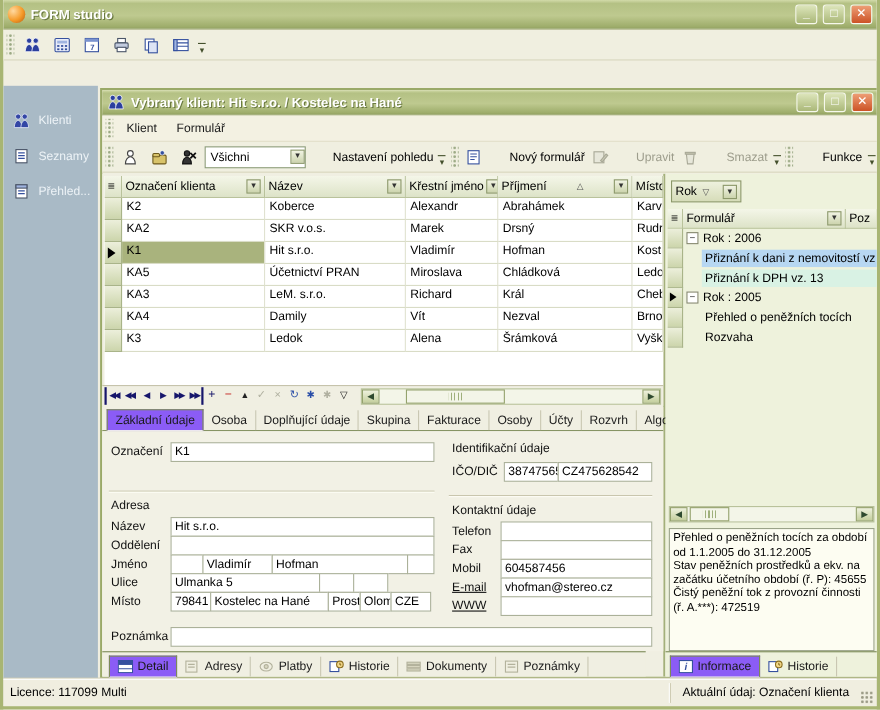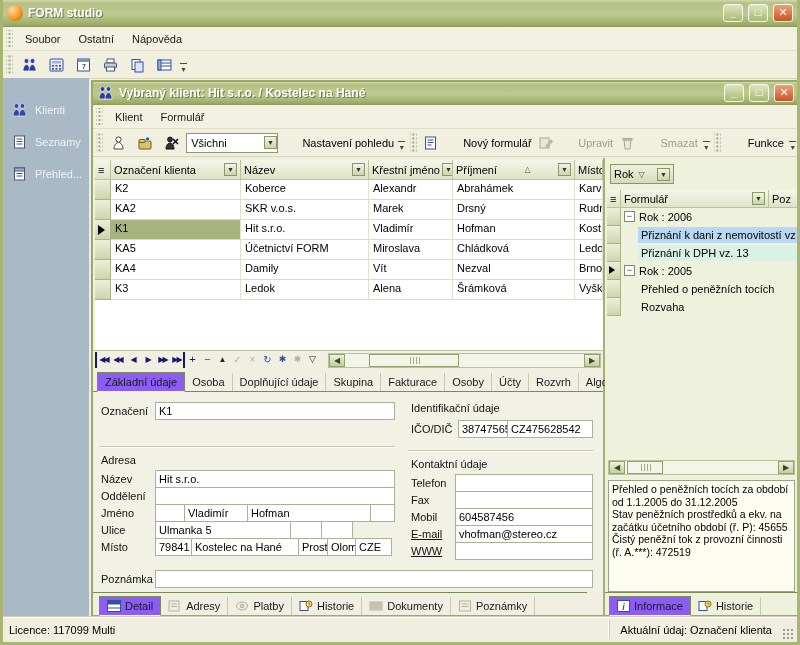--- a/index.html
+++ b/index.html
@@ -130,26 +130,20 @@
 <div class="window">
 
   <div class="titlebar">
     <span class="app-icon"></span>
     <span class="tb-title">FORM studio</span>
     <span class="winbtn">_</span>
     <span class="winbtn">□</span>
     <span class="winbtn close">✕</span>
   </div>
 
-  <div class="menubar">
-    <span class="grip"></span>
-    <span class="menu-item">Soubor</span>
-    <span class="menu-item">Ostatní</span>
-    <span class="menu-item">Nápověda</span>
-  </div>
 
   <div class="toolbar">
     <span class="grip"></span>
     <span class="tool-btn">
         <span class="ic">
           <svg viewBox="0 0 17 16">
             <circle cx="5.5" cy="4" r="2.4" fill="#2b3f9e" stroke="#fff" stroke-width="0.7"></circle>
             <circle cx="11.5" cy="4" r="2.4" fill="#2b3f9e" stroke="#fff" stroke-width="0.7"></circle>
             <path d="M2 14c0-4 2-6.5 3.5-6.5S9 10 9 14z" fill="#2b3f9e" stroke="#fff" stroke-width="0.7"></path>
             <path d="M8 14c0-4 2-6.5 3.5-6.5S15 10 15 14z" fill="#2b3f9e" stroke="#fff" stroke-width="0.7"></path>
@@ -397,24 +391,32 @@
                 </div>
               <div class="g-cell w-c1 cell-selected">K1</div>
               <div class="g-cell w-c2">Hit s.r.o.</div>
               <div class="g-cell w-c3">Vladimír</div>
               <div class="g-cell w-c4">Hofman</div>
               <div class="g-cell w-c5">Kost</div>
             </div>
             <div class="grid-row">
               <div class="g-cell sel-cell w-sel"></div>
               <div class="g-cell w-c1">KA5</div>
-              <div class="g-cell w-c2">Účetnictví FORM</div>
+              <div class="g-cell w-c2">Účetnictví PRAN</div>
               <div class="g-cell w-c3">Miroslava</div>
               <div class="g-cell w-c4">Chládková</div>
               <div class="g-cell w-c5">Ledok</div>
+            </div>
+            <div class="grid-row">
+              <div class="g-cell sel-cell w-sel"></div>
+              <div class="g-cell w-c1">KA3</div>
+              <div class="g-cell w-c2">LeM. s.r.o.</div>
+              <div class="g-cell w-c3">Richard</div>
+              <div class="g-cell w-c4">Král</div>
+              <div class="g-cell w-c5">Cheb</div>
             </div>
             <div class="grid-row">
               <div class="g-cell sel-cell w-sel"></div>
               <div class="g-cell w-c1">KA4</div>
               <div class="g-cell w-c2">Damily</div>
               <div class="g-cell w-c3">Vít</div>
               <div class="g-cell w-c4">Nezval</div>
               <div class="g-cell w-c5">Brno</div>
             </div>
             <div class="grid-row">

